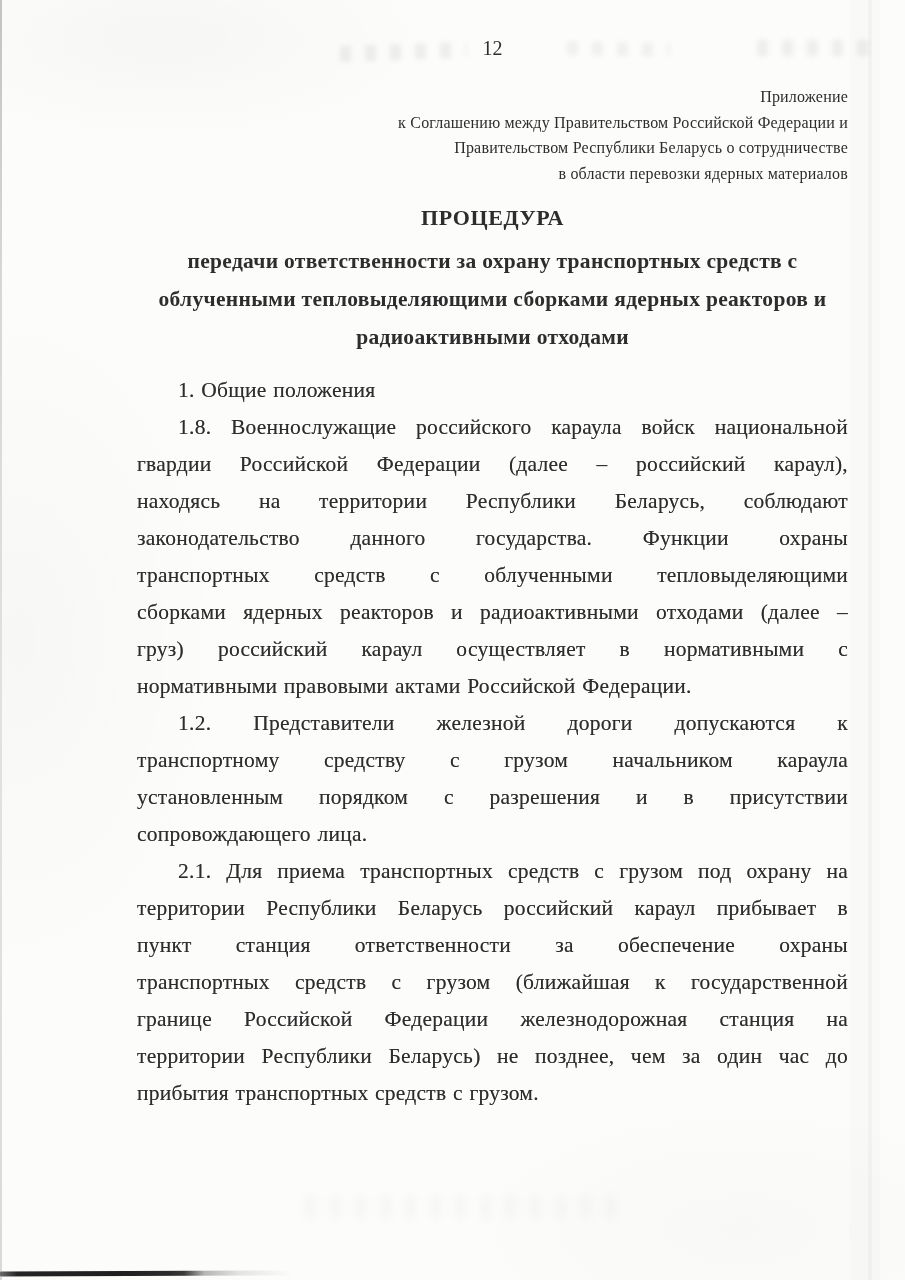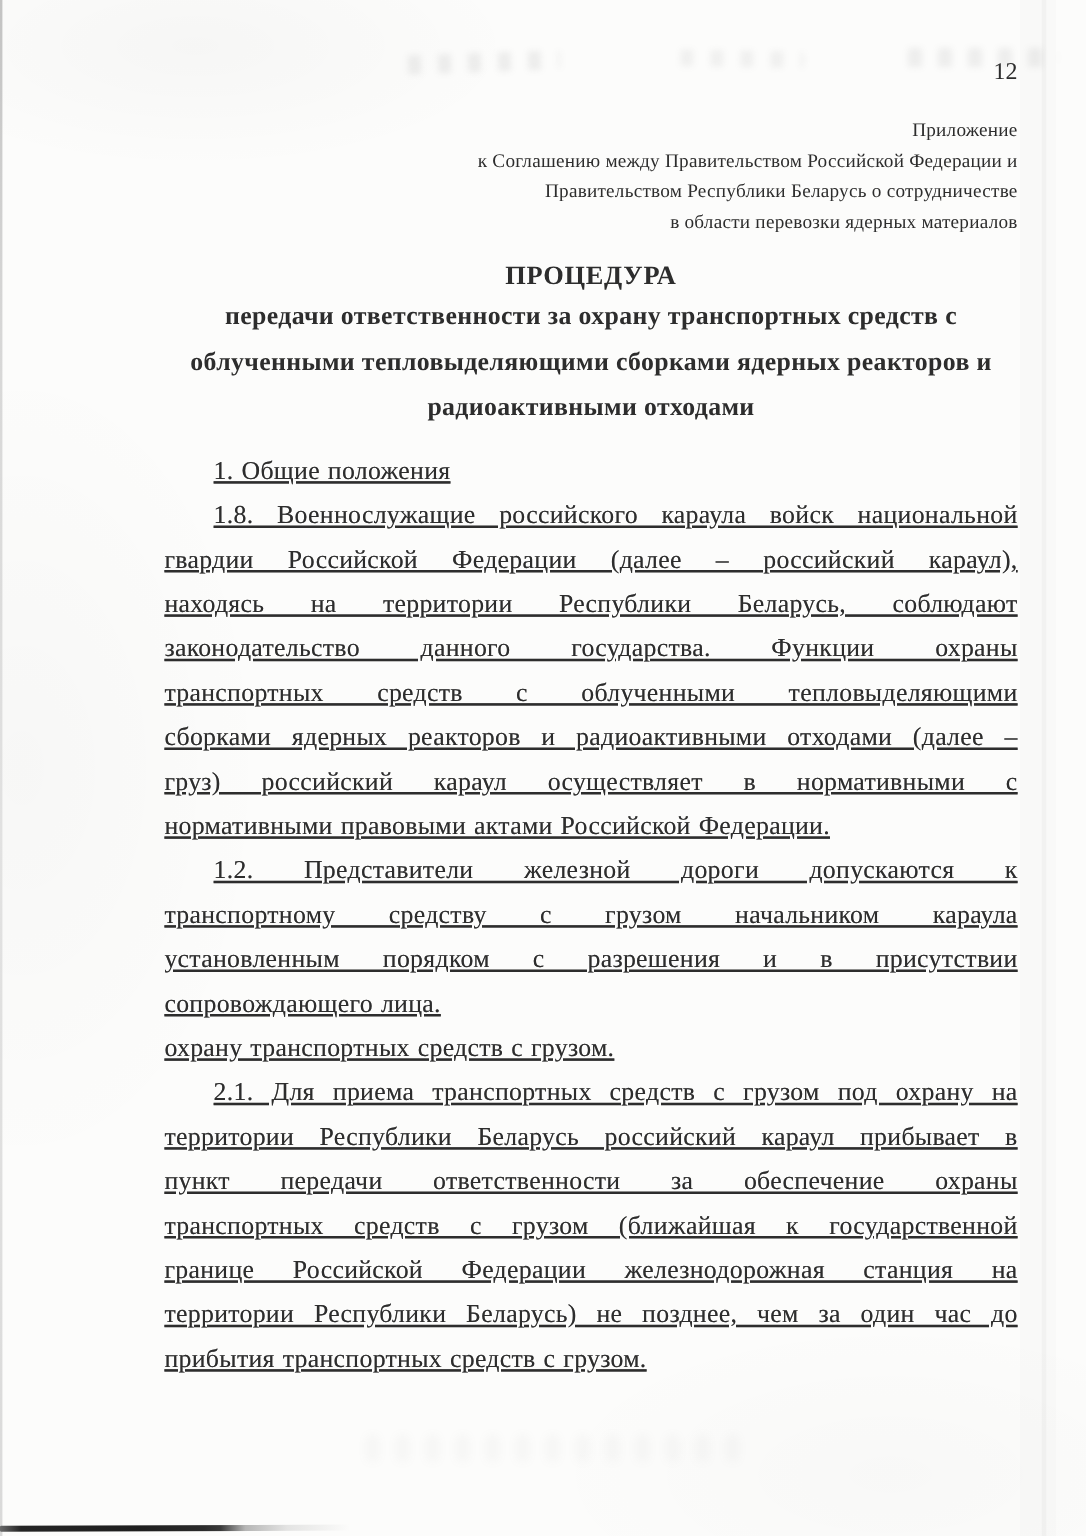--- a/index.html
+++ b/index.html
@@ -13,55 +13,55 @@
     background:
       radial-gradient(ellipse 420px 160px at 18% 3%, rgba(0,0,0,0.022), transparent 65%),
       radial-gradient(ellipse 500px 220px at 82% 96%, rgba(0,0,0,0.016), transparent 60%),
       radial-gradient(ellipse 300px 500px at 2% 50%, rgba(0,0,0,0.02), transparent 70%),
       linear-gradient(#fcfcfb, #fcfcfb);
     font-family: "Liberation Serif", "DejaVu Serif", serif;
     color: #2d2d2d;
   }
   .content { padding-left: 137px; padding-right: 57px; }
   .page-number {
-    padding-top: 48px;
-    text-align: right;
+    padding-top: 36px;
+    text-align: center;
     font-size: 20px;
     line-height: 24px;
   }
   .annex {
     margin-top: 24px;
     text-align: right;
     font-size: 16px;
     line-height: 25.5px;
     letter-spacing: 0.2px;
   }
   .heading {
     margin-top: 18px;
     text-align: center;
     font-weight: bold;
     font-size: 22px;
     line-height: 28px;
     letter-spacing: 0.6px;
   }
   .subtitle {
+    margin-top: 10px;
     text-align: center;
     font-weight: bold;
     font-size: 21.5px;
     line-height: 38px;
     letter-spacing: 0.3px;
   }
   .bodytext {
     margin-top: 16px;
     font-size: 21.5px;
     line-height: 37px;
     letter-spacing: 0.25px;
     word-spacing: 1px;
     text-shadow: 0 0 0.5px rgba(45,45,45,0.55);
-    text-decoration: underline;
   }
   .line {
     text-align: justify;
     text-align-last: justify;
     text-justify: inter-word;
   }
   .line.last { text-align-last: left; }
   .line.first { text-indent: 41px; }
   .para { margin: 0; }
 
@@ -141,27 +141,26 @@
       </div>
 
       <div class="para">
         <div class="line first">1.2. Представители железной дороги допускаются к</div>
         <div class="line">транспортному средству с грузом начальником караула</div>
         <div class="line">установленным порядком с разрешения и в присутствии</div>
         <div class="line last">сопровождающего лица.</div>
       </div>
 
       <div class="para">
-        <div class="line last">охрану транспортных средств с грузом.</div>
       </div>
 
       <div class="para">
         <div class="line first">2.1. Для приема транспортных средств с грузом под охрану на</div>
         <div class="line">территории Республики Беларусь российский караул прибывает в</div>
-        <div class="line">пункт передачи ответственности за обеспечение охраны</div>
+        <div class="line">пункт станция ответственности за обеспечение охраны</div>
         <div class="line">транспортных средств с грузом (ближайшая к государственной</div>
         <div class="line">границе Российской Федерации железнодорожная станция на</div>
         <div class="line">территории Республики Беларусь) не позднее, чем за один час до</div>
         <div class="line last">прибытия транспортных средств с грузом.</div>
       </div>
 
     </div>
   </div>
 
   <div class="ghost g1"></div>

